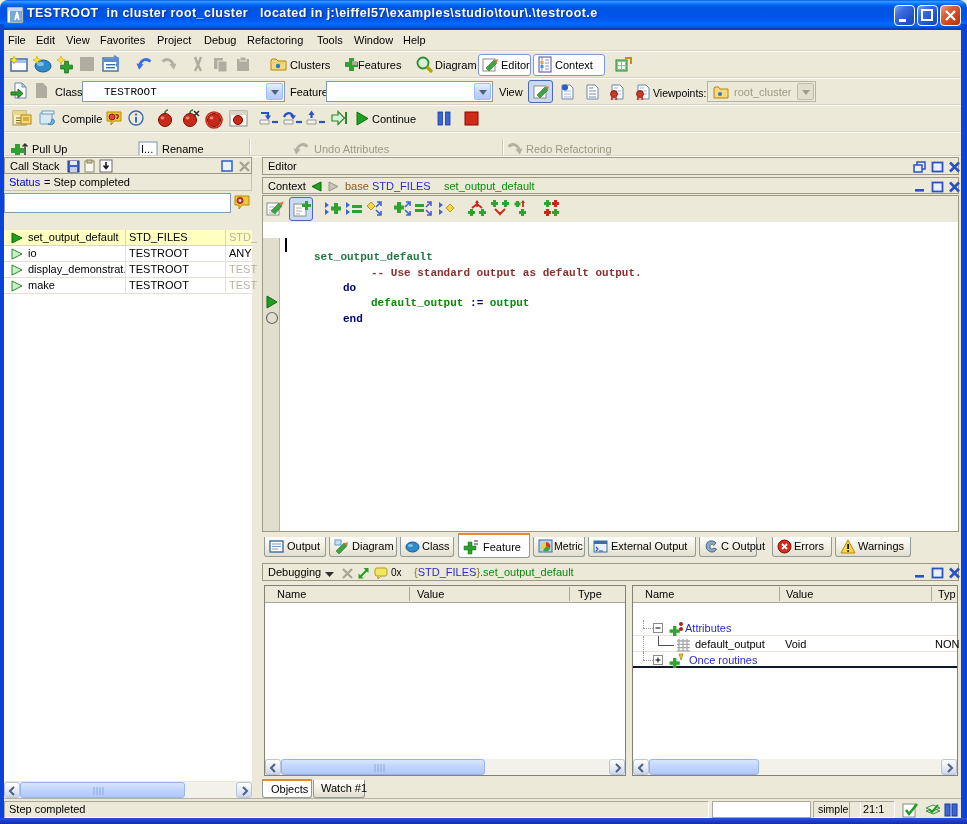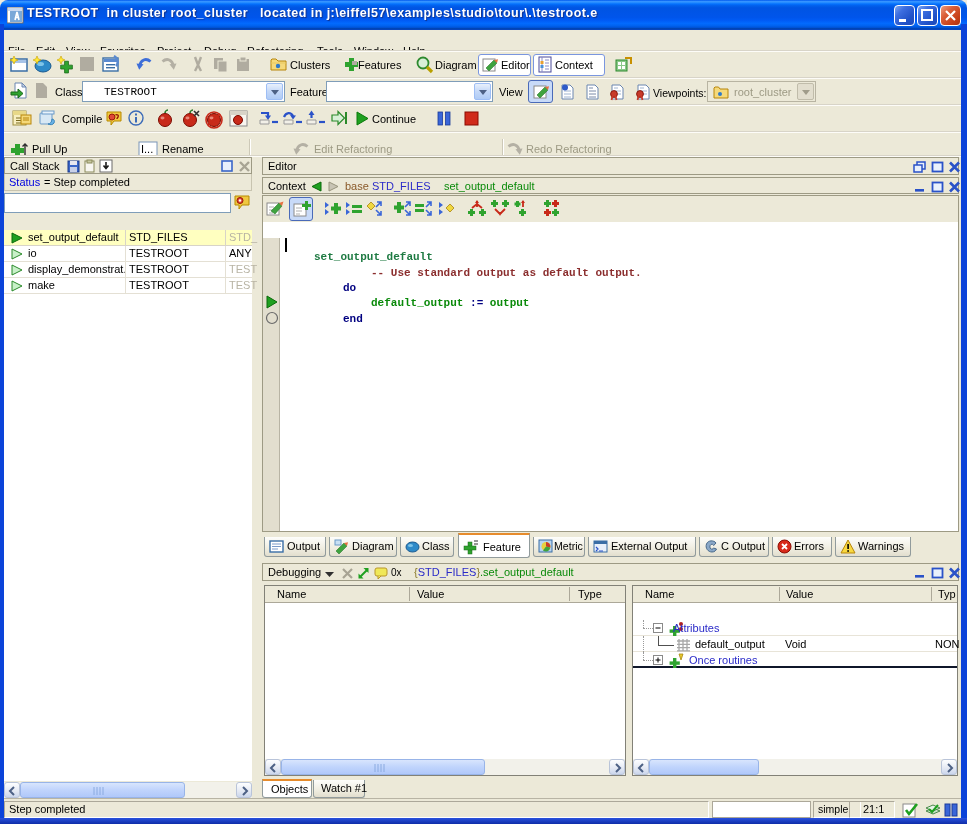--- a/index.html
+++ b/index.html
@@ -21,21 +21,21 @@
 #title .txt { position:absolute; left:27px; top:6px; color:#fff; font-weight:bold; font-size:12.5px;
   text-shadow:1px 1px 1px #10308a; white-space:nowrap; letter-spacing:0.45px;}
 .tbtn { position:absolute; top:5px; width:21px; height:21px; border-radius:4px;
   border:1px solid #fff;
   background:linear-gradient(135deg,#7CA7F0 0%,#3D6EE0 30%,#2152C8 70%,#1E49B8 100%);
   color:#fff; }
 .tbtn.close { background:linear-gradient(135deg,#ED9C7E 0%,#DA5E38 35%,#C63F17 75%,#AE3410 100%); }
 .tbtn svg { position:absolute; left:0; top:0; }
 
 #menubar { position:absolute; left:4px; top:30px; width:957px; height:20px; background:#ECE9D8; }
-#menubar span { position:absolute; top:15px; }
+#menubar span { position:absolute; top:4px; }
 .rowsep { position:absolute; left:4px; width:957px; height:2px;
   border-top:1px solid #D8D4C8; border-bottom:1px solid #FDFCF8; }
 
 .tbar { position:absolute; left:4px; width:957px; background:#ECE9D8; }
 .ticon { position:absolute; }
 .tlabel { position:absolute; font-size:11px; }
 .tlabel.dis { color:#9D9A84; }
 .vsep { position:absolute; width:2px; border-left:1px solid #CDC9B8; border-right:1px solid #FFFFFF; }
 
 .combo { position:absolute; background:#fff; border:1px solid #7F9DB9; height:21px; }
@@ -353,21 +353,21 @@
   <svg class="ticon" style="left:134px;top:2px" width="20" height="19">
     <rect x="1" y="2" width="18" height="15" fill="#fff" stroke="#7A96B8"></rect>
     <text x="3" y="13" font-size="11" font-family="Liberation Sans">I...</text>
   </svg>
   <span class="tlabel" style="left:158px;top:5px">Rename</span>
   <div class="vsep" style="left:245px;top:1px;height:21px"></div>
   <svg class="ticon" style="left:289px;top:2px" width="18" height="18">
     <path d="M14.5 6.5 C10 2.5 4.5 5 3.8 10.5" stroke="#B4B0A4" stroke-width="2.8" fill="none"></path>
     <path d="M0.5 8.5 L7.5 9.2 L3.2 14.8 Z" fill="#B4B0A4"></path>
   </svg>
-  <span class="tlabel dis" style="left:310px;top:5px">Edit Refactoring</span>
+  <span class="tlabel dis" style="left:310px;top:5px">Undo Attributes</span>
   <div class="vsep" style="left:498px;top:1px;height:21px"></div>
   <svg class="ticon" style="left:501px;top:2px" width="18" height="18">
     <path d="M3.5 6.5 C8 2.5 13.5 5 14.2 10.5" stroke="#B4B0A4" stroke-width="2.8" fill="none"></path>
     <path d="M17.5 8.5 L10.5 9.2 L14.8 14.8 Z" fill="#B4B0A4"></path>
   </svg>
   <span class="tlabel dis" style="left:522px;top:5px">Redo Refactoring</span>
 </div>
 <div class="rowsep" style="top:155px"></div>
 
 <div id="callstack" class="abs" style="left:4px;top:157px;width:254px;height:641px;background:#ECE9D8">
@@ -640,21 +640,21 @@
       <span class="tx" style="left:20px;font-size:10.6px">Metric</span>
     </div>
     <div class="btab" style="left:326px;top:2px;width:108px">
       <svg class="ic" width="15" height="15">
           <rect x="1" y="2" width="13" height="11" fill="#E8F0FA" stroke="#3A6EA5"></rect>
           <rect x="1" y="2" width="13" height="3" fill="#3A6EA5"></rect>
           <path d="M3 8 L5 10 L3 12 M6 12 L10 12" stroke="#2A52C8" stroke-width="1.2" fill="none"></path>
         </svg>
       <span class="tx" style="left:22px">External Output</span>
     </div>
-    <div class="btab" style="left:437px;top:2px;width:70px">
+    <div class="btab" style="left:437px;top:2px;width:58px">
       <svg class="ic" width="15" height="15">
           <path d="M12 4 C10 1 4 1 2.5 5 C1 9 4 13 8 13 C10.5 13 12 11.5 12.5 10 L9.5 9 C9 10 8 10.5 7 10 C5.5 9.2 5.5 6.5 7 5.5 C8.2 4.8 9.3 5.5 9.7 6.5 Z" fill="#8AA8C8" stroke="#4A6A8A"></path>
         </svg>
       <span class="tx" style="left:21px">C Output</span>
     </div>
     <div class="btab" style="left:510px;top:2px;width:60px">
       <svg class="ic" width="15" height="15">
           <circle cx="7.5" cy="7.5" r="6.5" fill="#D82A1A" stroke="#8A0A00"></circle>
           <path d="M5 5 L10 10 M10 5 L5 10" stroke="#fff" stroke-width="1.8"></path>
         </svg>
@@ -742,21 +742,21 @@
         <svg class="abs" style="left:20px;top:3px" width="11" height="11">
             <rect x="0.5" y="0.5" width="9" height="9" fill="#fff" stroke="#8A8A8A"></rect>
             <path d="M2.5 5 L7.5 5" stroke="#000"></path>
           </svg>
         <svg class="abs" style="left:36px;top:1px" width="16" height="15">
           <rect x="4" y="5" width="3.4" height="10" fill="#2FA32F"></rect>
             <rect x="0.6" y="8.4" width="10.2" height="3.4" fill="#2FA32F"></rect>
           <circle cx="12" cy="3" r="2" fill="#B02020"></circle>
             <circle cx="12" cy="8" r="2" fill="#B02020"></circle>
         </svg>
-        <span class="abs" style="left:40px;top:2px;color:#2A2AC8">Attributes</span>
+        <span class="abs" style="left:52px;top:2px;color:#2A2AC8">Attributes</span>
       </div>
       <div class="abs" style="left:0;top:33px;width:324px;height:16px;border-bottom:1px solid #E8E4D8">
         <div class="abs" style="left:10px;top:0;width:1px;height:16px;border-left:1px dotted #9A9A9A"></div>
         <div class="abs" style="left:25px;top:0;width:1px;height:9px;border-left:1px solid #505050"></div>
         <div class="abs" style="left:25px;top:9px;width:16px;height:1px;border-top:1px solid #505050"></div>
         <svg class="abs" style="left:43px;top:2px" width="16" height="15">
             <path d="M3 1 L3 13 M7 1 L7 13 M11 1 L11 13 M1 3 L14 3 M1 6.3 L14 6.3 M1 9.6 L14 9.6 M1 12.9 L14 12.9" stroke="#A8A8A8" stroke-width="1.3"></path>
           </svg>
         <span class="abs" style="left:62px;top:2px">default_output</span>
         <span class="abs" style="left:152px;top:2px">Void</span>

